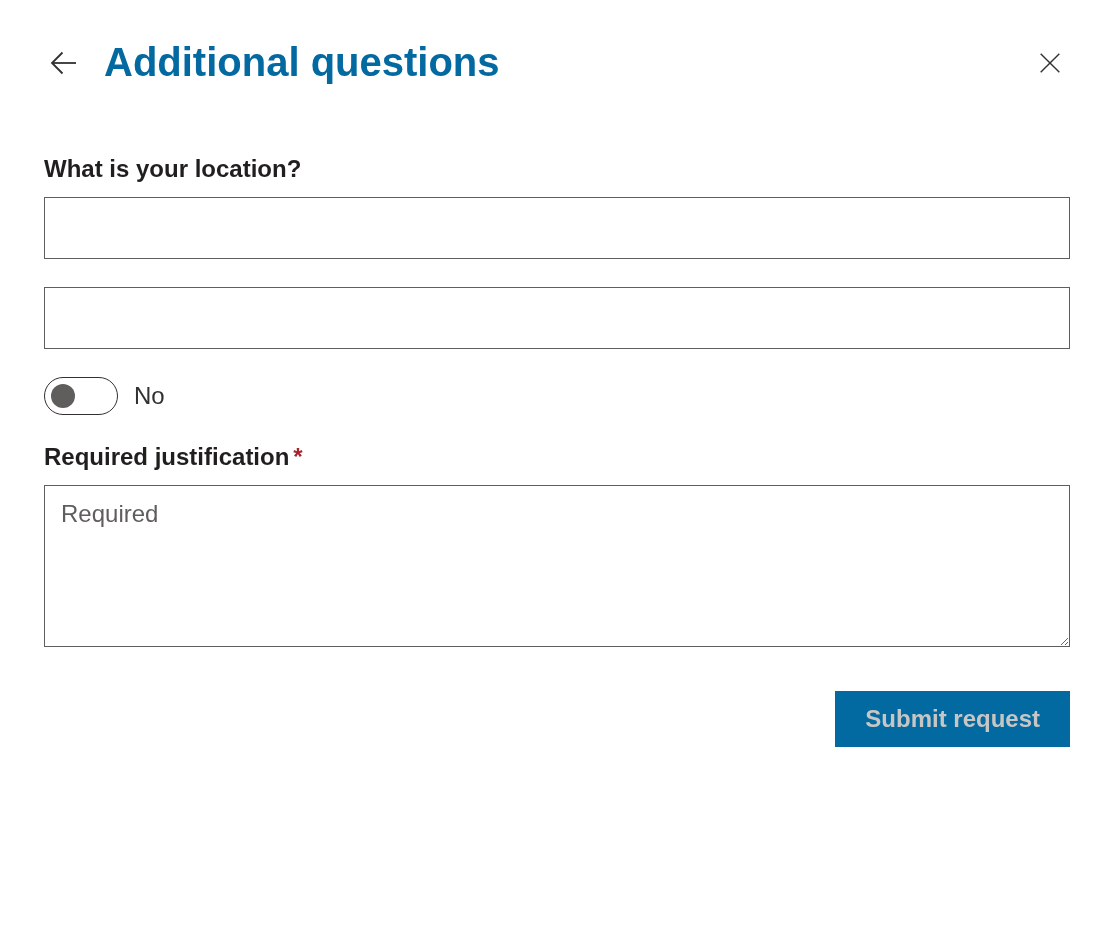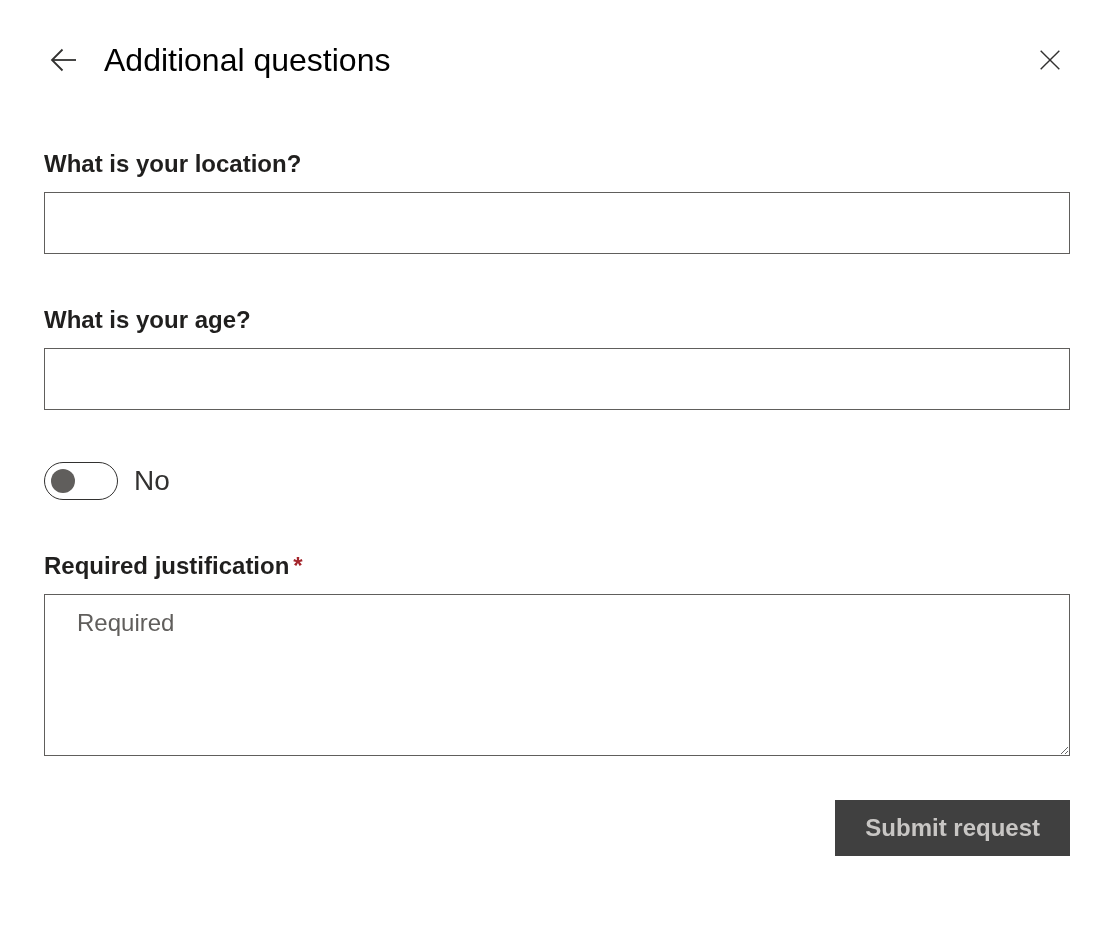--- a/index.html
+++ b/index.html
@@ -25,37 +25,37 @@
       height: 40px;
       display: flex;
       align-items: center;
       justify-content: center;
       cursor: pointer;
       background: none;
       border: none;
       margin-right: 20px;
     }
     .page-title {
-      font-size: 32px;
-      font-weight: 400;
-      color: #000000;
+      font-size: 40px;
+      font-weight: 700;
+      color: #0369a1;
       flex: 1;
     }
     .close-button {
       width: 40px;
       height: 40px;
       display: flex;
       align-items: center;
       justify-content: center;
       cursor: pointer;
       background: none;
       border: none;
     }
     .form-group {
-      margin-bottom: 52px;
+      margin-bottom: 28px;
     }
     .field-label {
       display: block;
       font-size: 24px;
       font-weight: 600;
       color: #201f1e;
       margin-bottom: 14px;
     }
     .required-mark {
       color: #a4262c;
@@ -88,44 +88,44 @@
     .toggle-thumb {
       position: absolute;
       left: 6px;
       top: 6px;
       width: 24px;
       height: 24px;
       border-radius: 50%;
       background: #605e5c;
     }
     .toggle-label {
-      font-size: 28px;
+      font-size: 24px;
       color: #323130;
     }
     .textarea-input {
       width: 100%;
       height: 162px;
       border: 1px solid #605e5c;
       background: #ffffff;
       font-size: 24px;
-      padding: 14px 32px;
+      padding: 14px 16px;
       font-family: inherit;
       resize: both;
       color: #737373;
     }
     .textarea-input::placeholder {
       color: #605e5c;
     }
     .footer {
       display: flex;
       justify-content: flex-end;
       margin-top: 40px;
     }
     .submit-button {
-      background: #404040;
+      background: #0369a1;
       color: #c8c6c4;
       border: none;
       font-size: 24px;
       font-weight: 600;
       padding: 14px 30px;
       font-family: inherit;
       cursor: not-allowed;
     }
   </style>
 </head>
@@ -146,21 +146,20 @@
     </svg>
   </button>
 </div>
 
 <div class="form-group">
   <label class="field-label">What is your location?</label>
   <input type="text" class="text-input" value="" style="">
 </div>
 
 <div class="form-group">
-  <label class="field-label">What is your age?</label>
   <input type="text" class="text-input" value="" style="">
 </div>
 
 <div class="form-group">
   <div class="toggle-row">
     <div class="toggle">
       <div class="toggle-thumb"></div>
     </div>
     <span class="toggle-label">No</span>
   </div>

